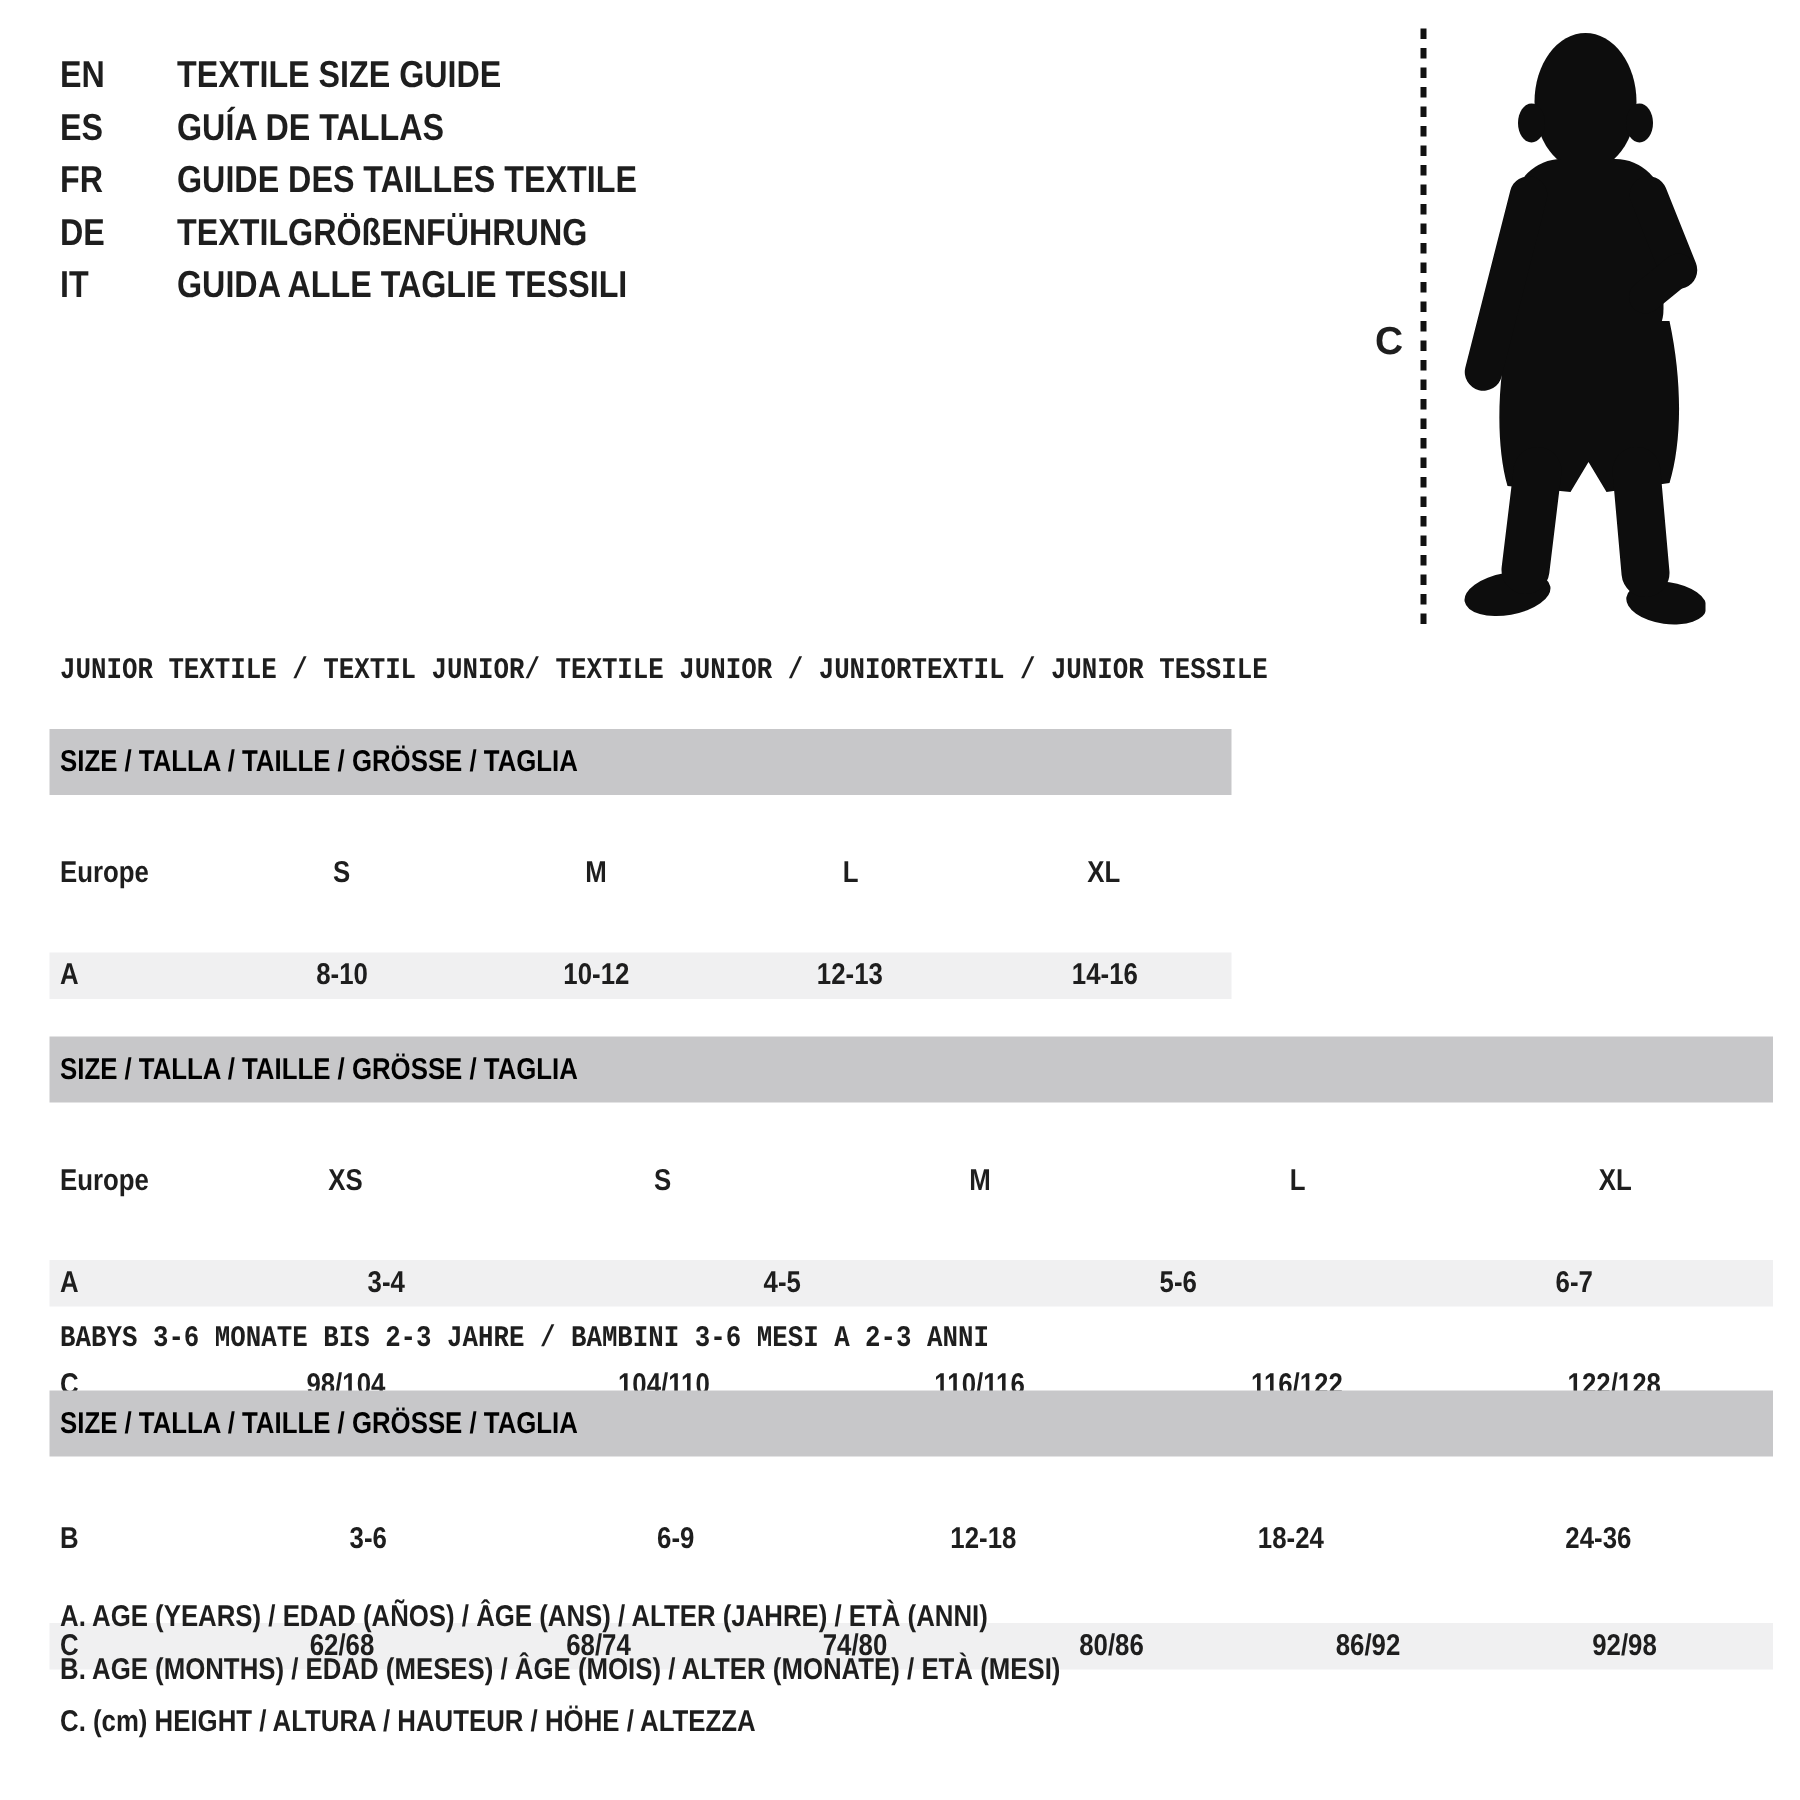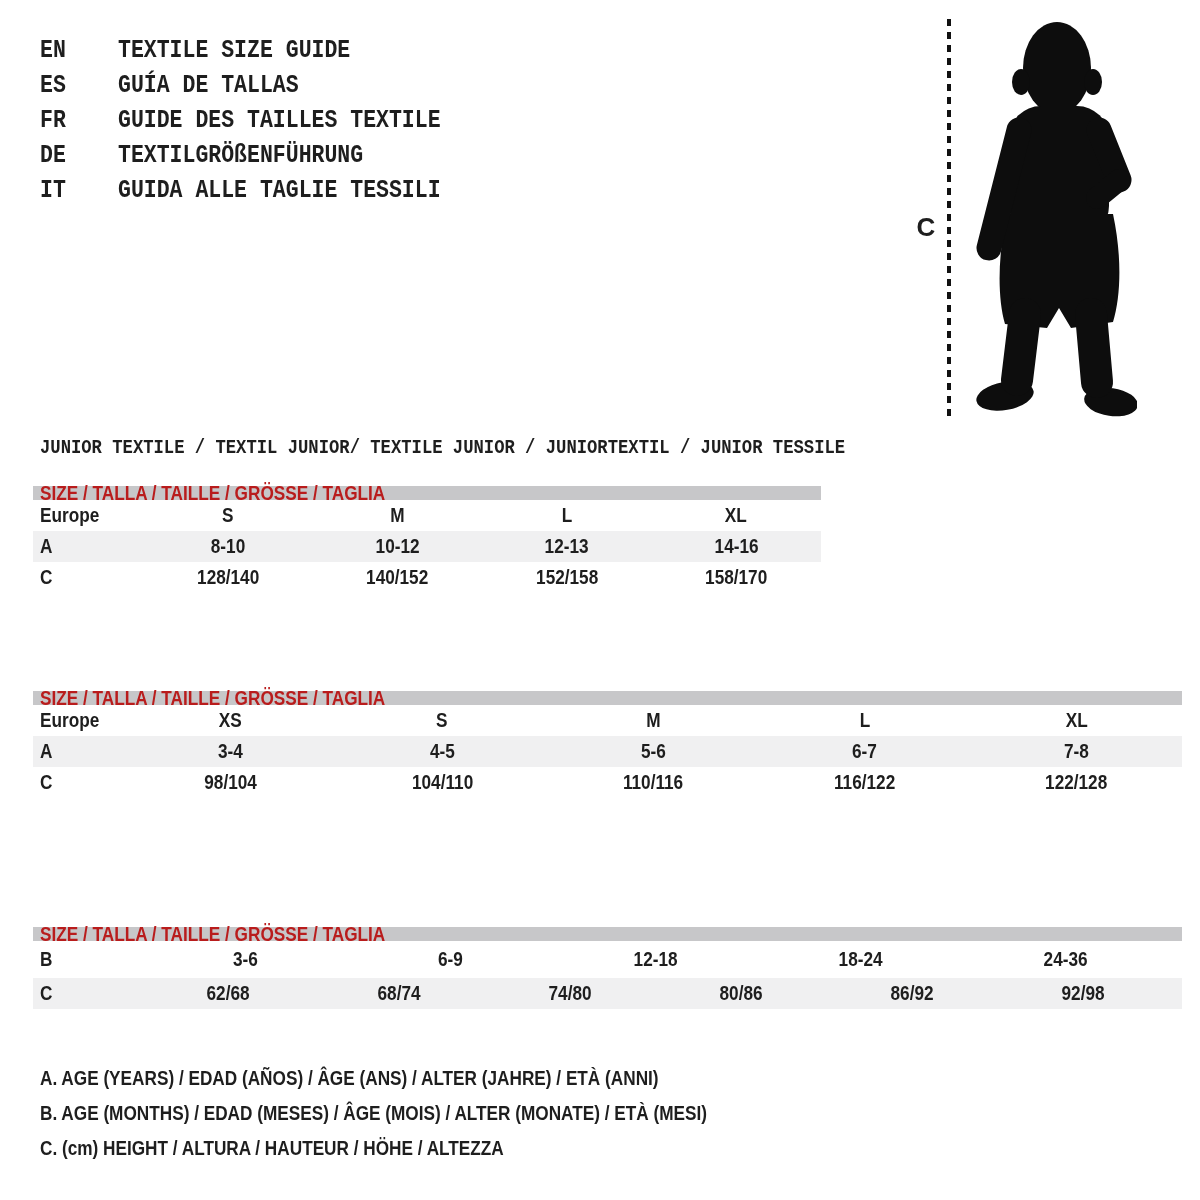--- a/index.html
+++ b/index.html
@@ -6,39 +6,39 @@
   #canvas{
     position:relative;width:1200px;height:1200px;background:#ffffff;overflow:hidden;
     font-family:"Liberation Sans","DejaVu Sans",sans-serif;
     color:#1e1e1e;font-weight:700;
   }
   .cond{display:inline-block;transform:scaleX(0.86);white-space:nowrap;font-weight:700;}
   .ol{transform-origin:0 50%;}
   .oc{transform-origin:50% 50%;}
 
   
-  .langs{position:absolute;left:40px;top:33px;font-family:Liberation Mono, monospace;}
+  .langs{position:absolute;left:40px;top:33px;}
   .lang-row{display:flex;height:35px;align-items:center;font-size:25px;}
   .lang-code{width:78px;}
   
   .measure-line{position:absolute;left:944px;top:16px;}
   .c-label{position:absolute;left:912px;top:212px;width:28px;text-align:center;font-size:26px;}
   .silhouette{position:absolute;left:967px;top:18px;}
 
   
   .sec-title{position:absolute;left:40px;font-size:20px;font-family:Liberation Mono, monospace;}
   .sub-a{font-size:13px;position:relative;top:4px;}
 
   
   .table{position:absolute;left:33px;}
   .t-junior{top:486px;width:788px;}
   .t-children{top:691px;width:1149px;}
   .t-babies{top:927px;width:1149px;}
-  .bar{height:14px;background:#c7c7c9;display:flex;align-items:center;padding-left:7px;box-sizing:border-box;color:#b91c1c;font-size:20px;}
-  .trow{display:flex;width:100%;box-sizing:border-box;font-size:20px;}
+  .bar{height:44px;background:#c7c7c9;display:flex;align-items:center;padding-left:7px;box-sizing:border-box;color:#000000;font-size:20px;}
+  .trow{display:flex;width:100%;box-sizing:border-box;font-size:20px;margin-top:37px;}
   .r31{height:31px;}
   .r37{height:37px;}
   .stripe{background:#f0f0f1;}
   .tlabel{display:flex;align-items:center;padding-left:7px;box-sizing:border-box;}
   .w110{width:110px;}
   .w92{width:92px;}
   .tcells{flex:1;display:flex;}
   .tcell{flex:1;display:flex;align-items:center;justify-content:center;}
   .rspacer{width:14px;}
 
@@ -199,23 +199,20 @@
           </div>
         <div class="tcell">
             <span class="cond oc">4-5</span>
           </div>
         <div class="tcell">
             <span class="cond oc">5-6</span>
           </div>
         <div class="tcell">
             <span class="cond oc">6-7</span>
           </div>
-        <div class="tcell">
-            <span class="cond oc">7-8</span>
-          </div>
       </div>
     </div>
     <div class="trow r31">
       <div class="tlabel w92">
           <span class="cond ol">C</span>
         </div>
       <div class="tcells">
         <div class="tcell">
             <span class="cond oc">98/104</span>
           </div>
@@ -228,20 +225,23 @@
         <div class="tcell">
             <span class="cond oc">116/122</span>
           </div>
         <div class="tcell">
             <span class="cond oc">122/128</span>
           </div>
       </div>
     </div>
   </div>
 
+  <div class="sec-title" style="top:881px;">
+    <span class="cond ol">BABYS 3-6 MONATE BIS 2-3 JAHRE / BAMBINI 3-6 MESI A 2-3 ANNI</span>
+  </div>
   <div class="table t-babies">
     <div class="bar">
       <span class="cond ol">SIZE / TALLA / TAILLE / GRÖSSE / TAGLIA</span>
     </div>
     <div class="trow r37">
       <div class="tlabel w110">
           <span class="cond ol">B</span>
         </div>
       <div class="tcells">
         <div class="tcell">

